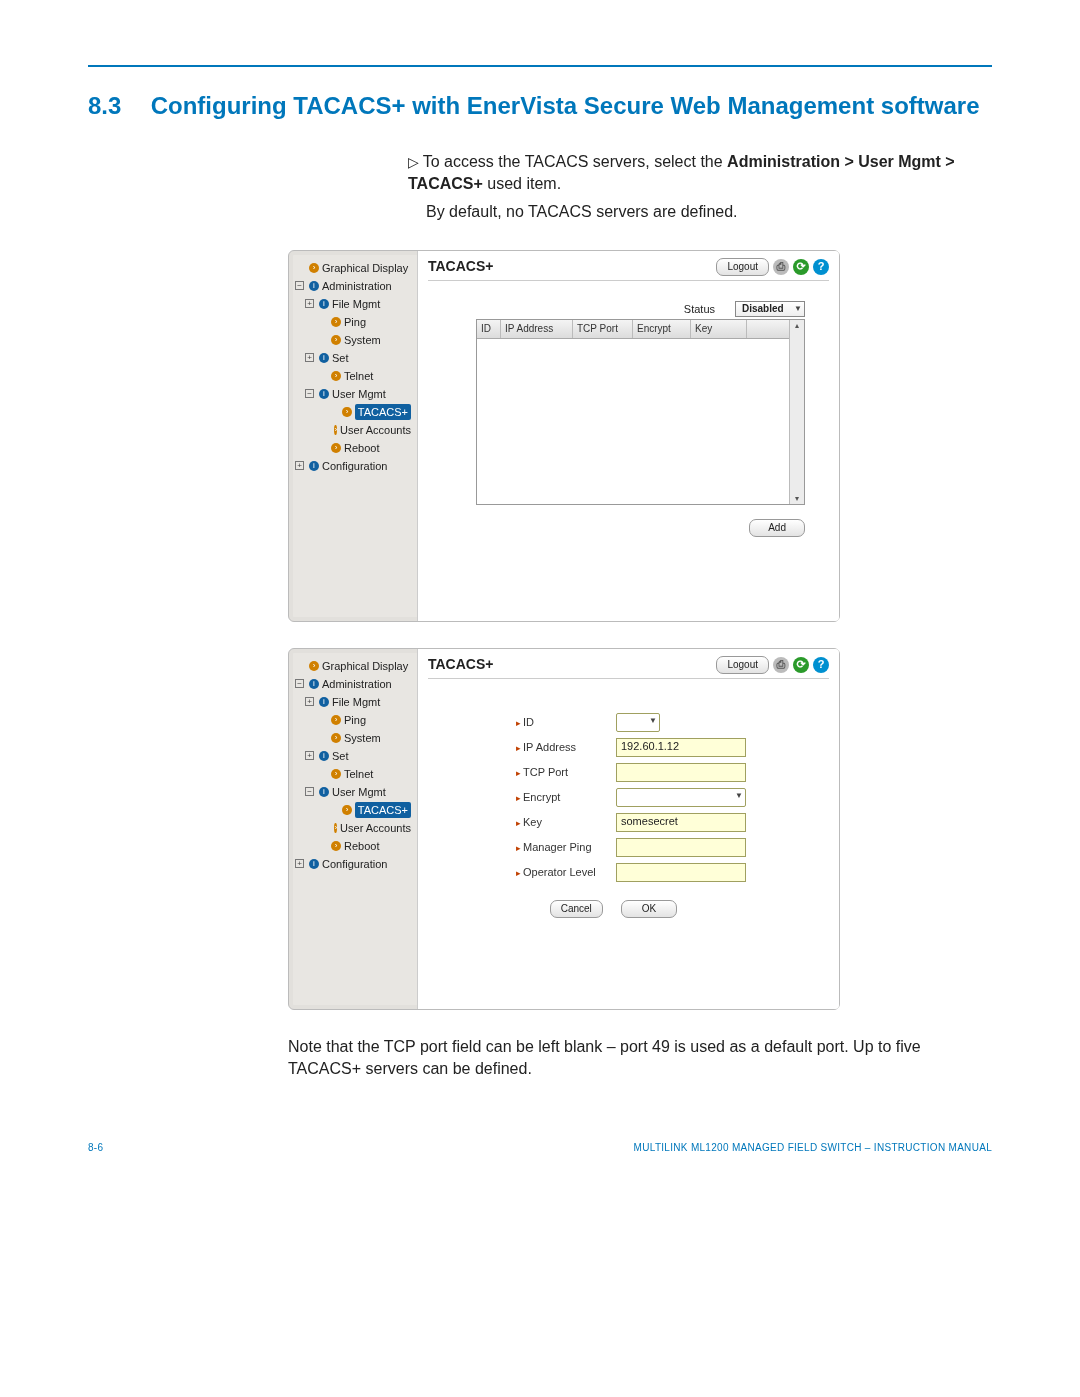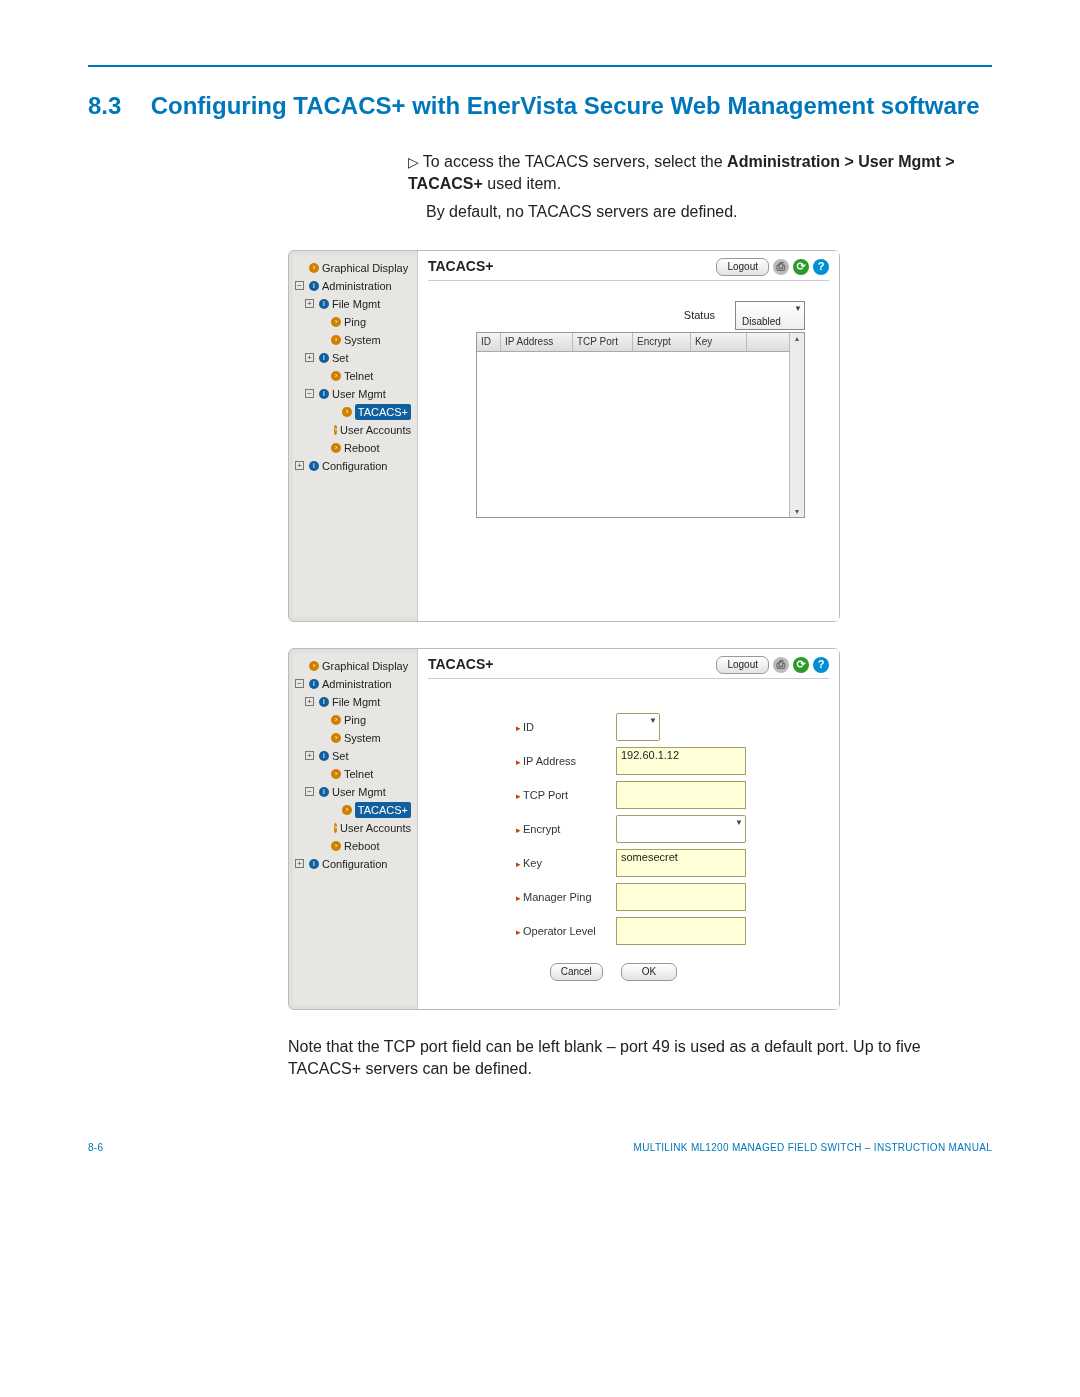--- a/index.html
+++ b/index.html
@@ -70,39 +70,39 @@
   .ico{width:16px;height:16px;border-radius:50%;display:inline-flex;
     align-items:center;justify-content:center;color:#fff;font-size:11px;font-weight:bold;}
   .ico.save{background:#bbb;color:#555;}
   .ico.refresh{background:#2a9a2a;}
   .ico.help{background:#0090d0;}
 
   
   .status-row{display:flex;justify-content:flex-end;align-items:center;gap:20px;
     margin:0 24px 2px 0;font-size:11px;}
   .select{border:1px solid #888;background:linear-gradient(#fff,#eee);
-    font-size:10px;padding:13px 16px 0 6px;position:relative;display:inline-block;min-height:16px;}
+    font-size:10px;padding:0 16px 0 6px;position:relative;display:inline-block;min-height:16px;font-weight:bold;}
   .select::after{content:"▼";position:absolute;right:2px;top:1px;font-size:8px;color:#444;}
   .grid{margin:0 24px 0 48px;border:1px solid #999;height:186px;position:relative;
     background:#fff;display:flex;flex-direction:column;}
   .ghead{display:flex;background:linear-gradient(#f4f4f4,#dcdcdc);
     border-bottom:1px solid #aaa;font-size:10px;color:#333;}
   .ghead>div{border-right:1px solid #bbb;padding:2px 4px;}
   .gbody{flex:1;}
   .scroll{position:absolute;right:0;top:0;bottom:0;width:15px;
     background:#ececec;border-left:1px solid #bbb;display:flex;flex-direction:column;
     justify-content:space-between;align-items:center;font-size:8px;color:#555;}
   .add-row{display:flex;justify-content:flex-end;margin:14px 24px 0 0;}
 
   
   .form{margin:34px 0 0 88px;}
   .frow{display:flex;align-items:center;margin-bottom:6px;font-size:11px;}
   .flabel{width:100px;color:#333;}
   .flabel::before{content:"▸ ";color:#c04000;font-size:9px;}
-  .finput{border:1px solid #a0a060;background:#ffffd8;width:130px;height:28px;
+  .finput{border:1px solid #a0a060;background:#ffffd8;width:130px;height:19px;
     padding:0 4px;font-size:11px;}
   .finput.sel{background:#fff;position:relative;}
   .finput.sel::after{content:"▼";position:absolute;right:2px;top:1px;font-size:8px;color:#444;}
   .finput.short{width:44px;}
   .form-actions{display:flex;gap:18px;justify-content:center;margin:18px 0 0 -30px;}
 
   
   .foot{display:flex;justify-content:space-between;font-size:10px;
     color:var(--blue);margin-top:60px;letter-spacing:.3px;}
 </style>
@@ -211,20 +211,23 @@
             <div style="width: 60px;">TCP Port</div>
             <div style="width: 58px;">Encrypt</div>
             <div style="width: 56px;">Key</div>
           </div>
         <div class="gbody"></div>
         <div class="scroll">
             <span>▴</span>
             <span>▾</span>
           </div>
       </div>
+      <div class="add-row">
+        <span class="btn" style="padding:1px 18px">Add</span>
+      </div>
     </div>
   </div>
 
 
   <div class="panel tall">
     <div class="tree" id="tree2">
         <div class="ti ind0">
           <span class="exp blank"></span>
           <span class="dot-o">›</span>
           <span>Graphical Display</span>

